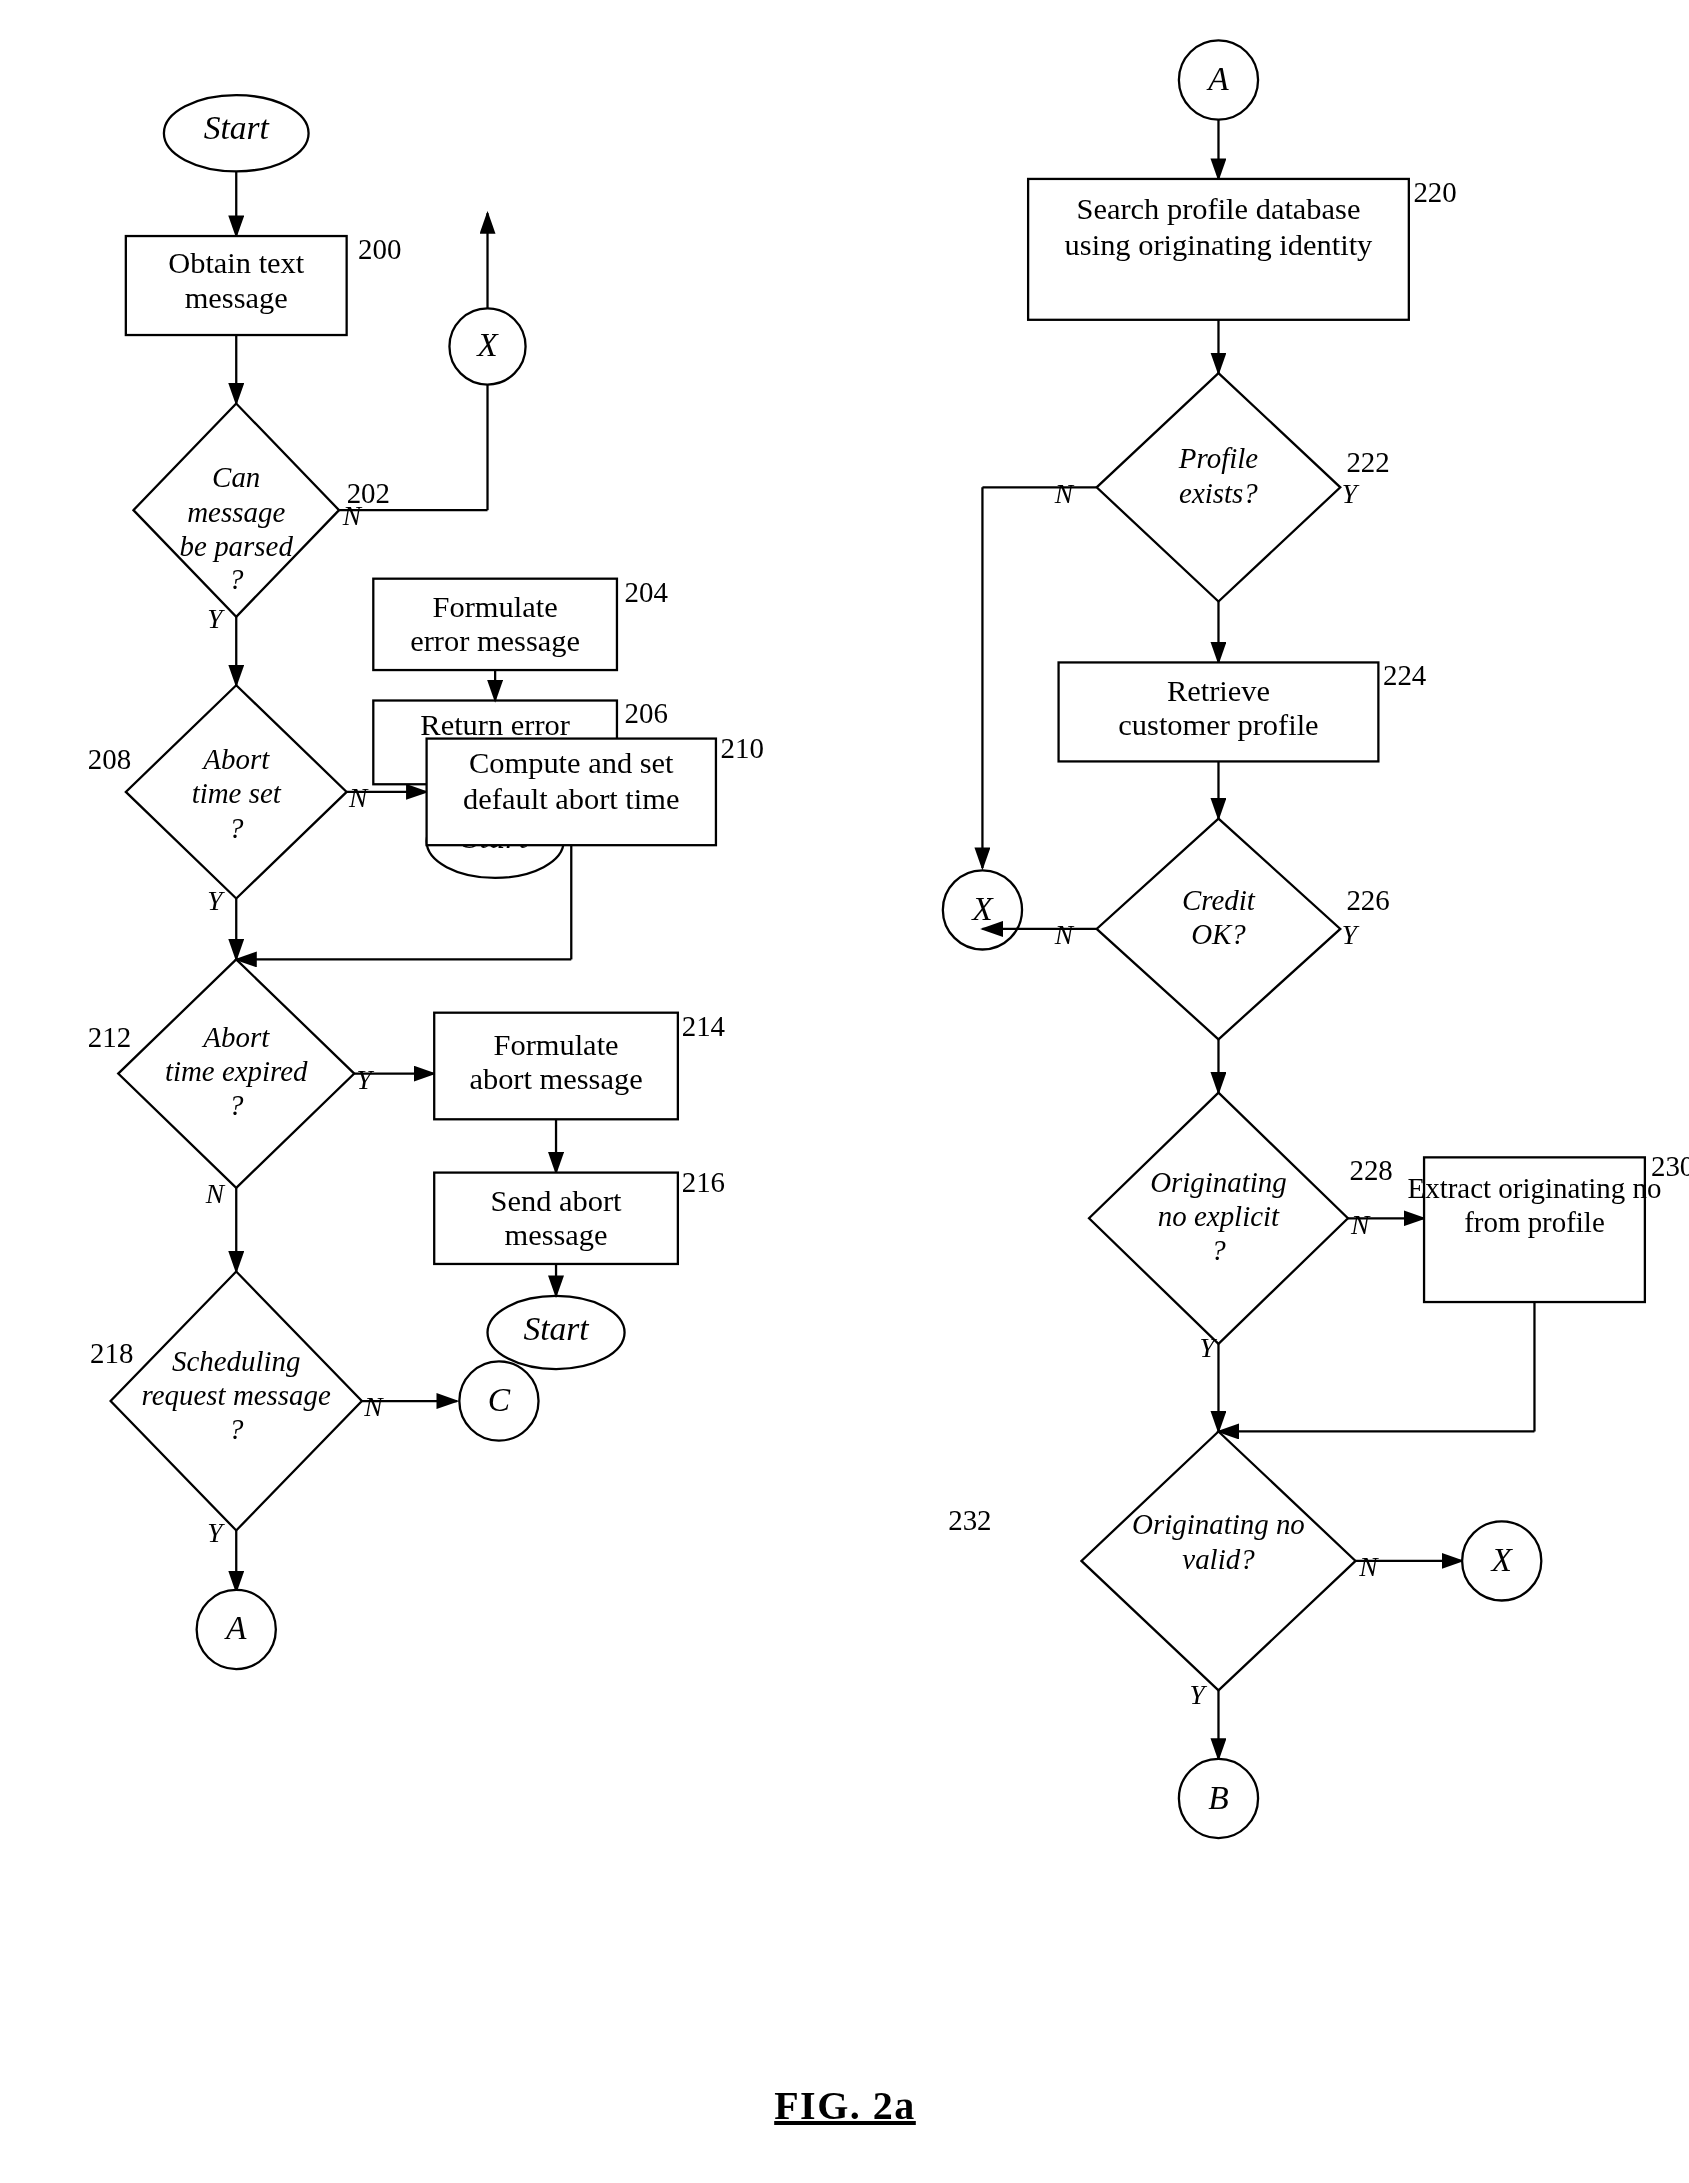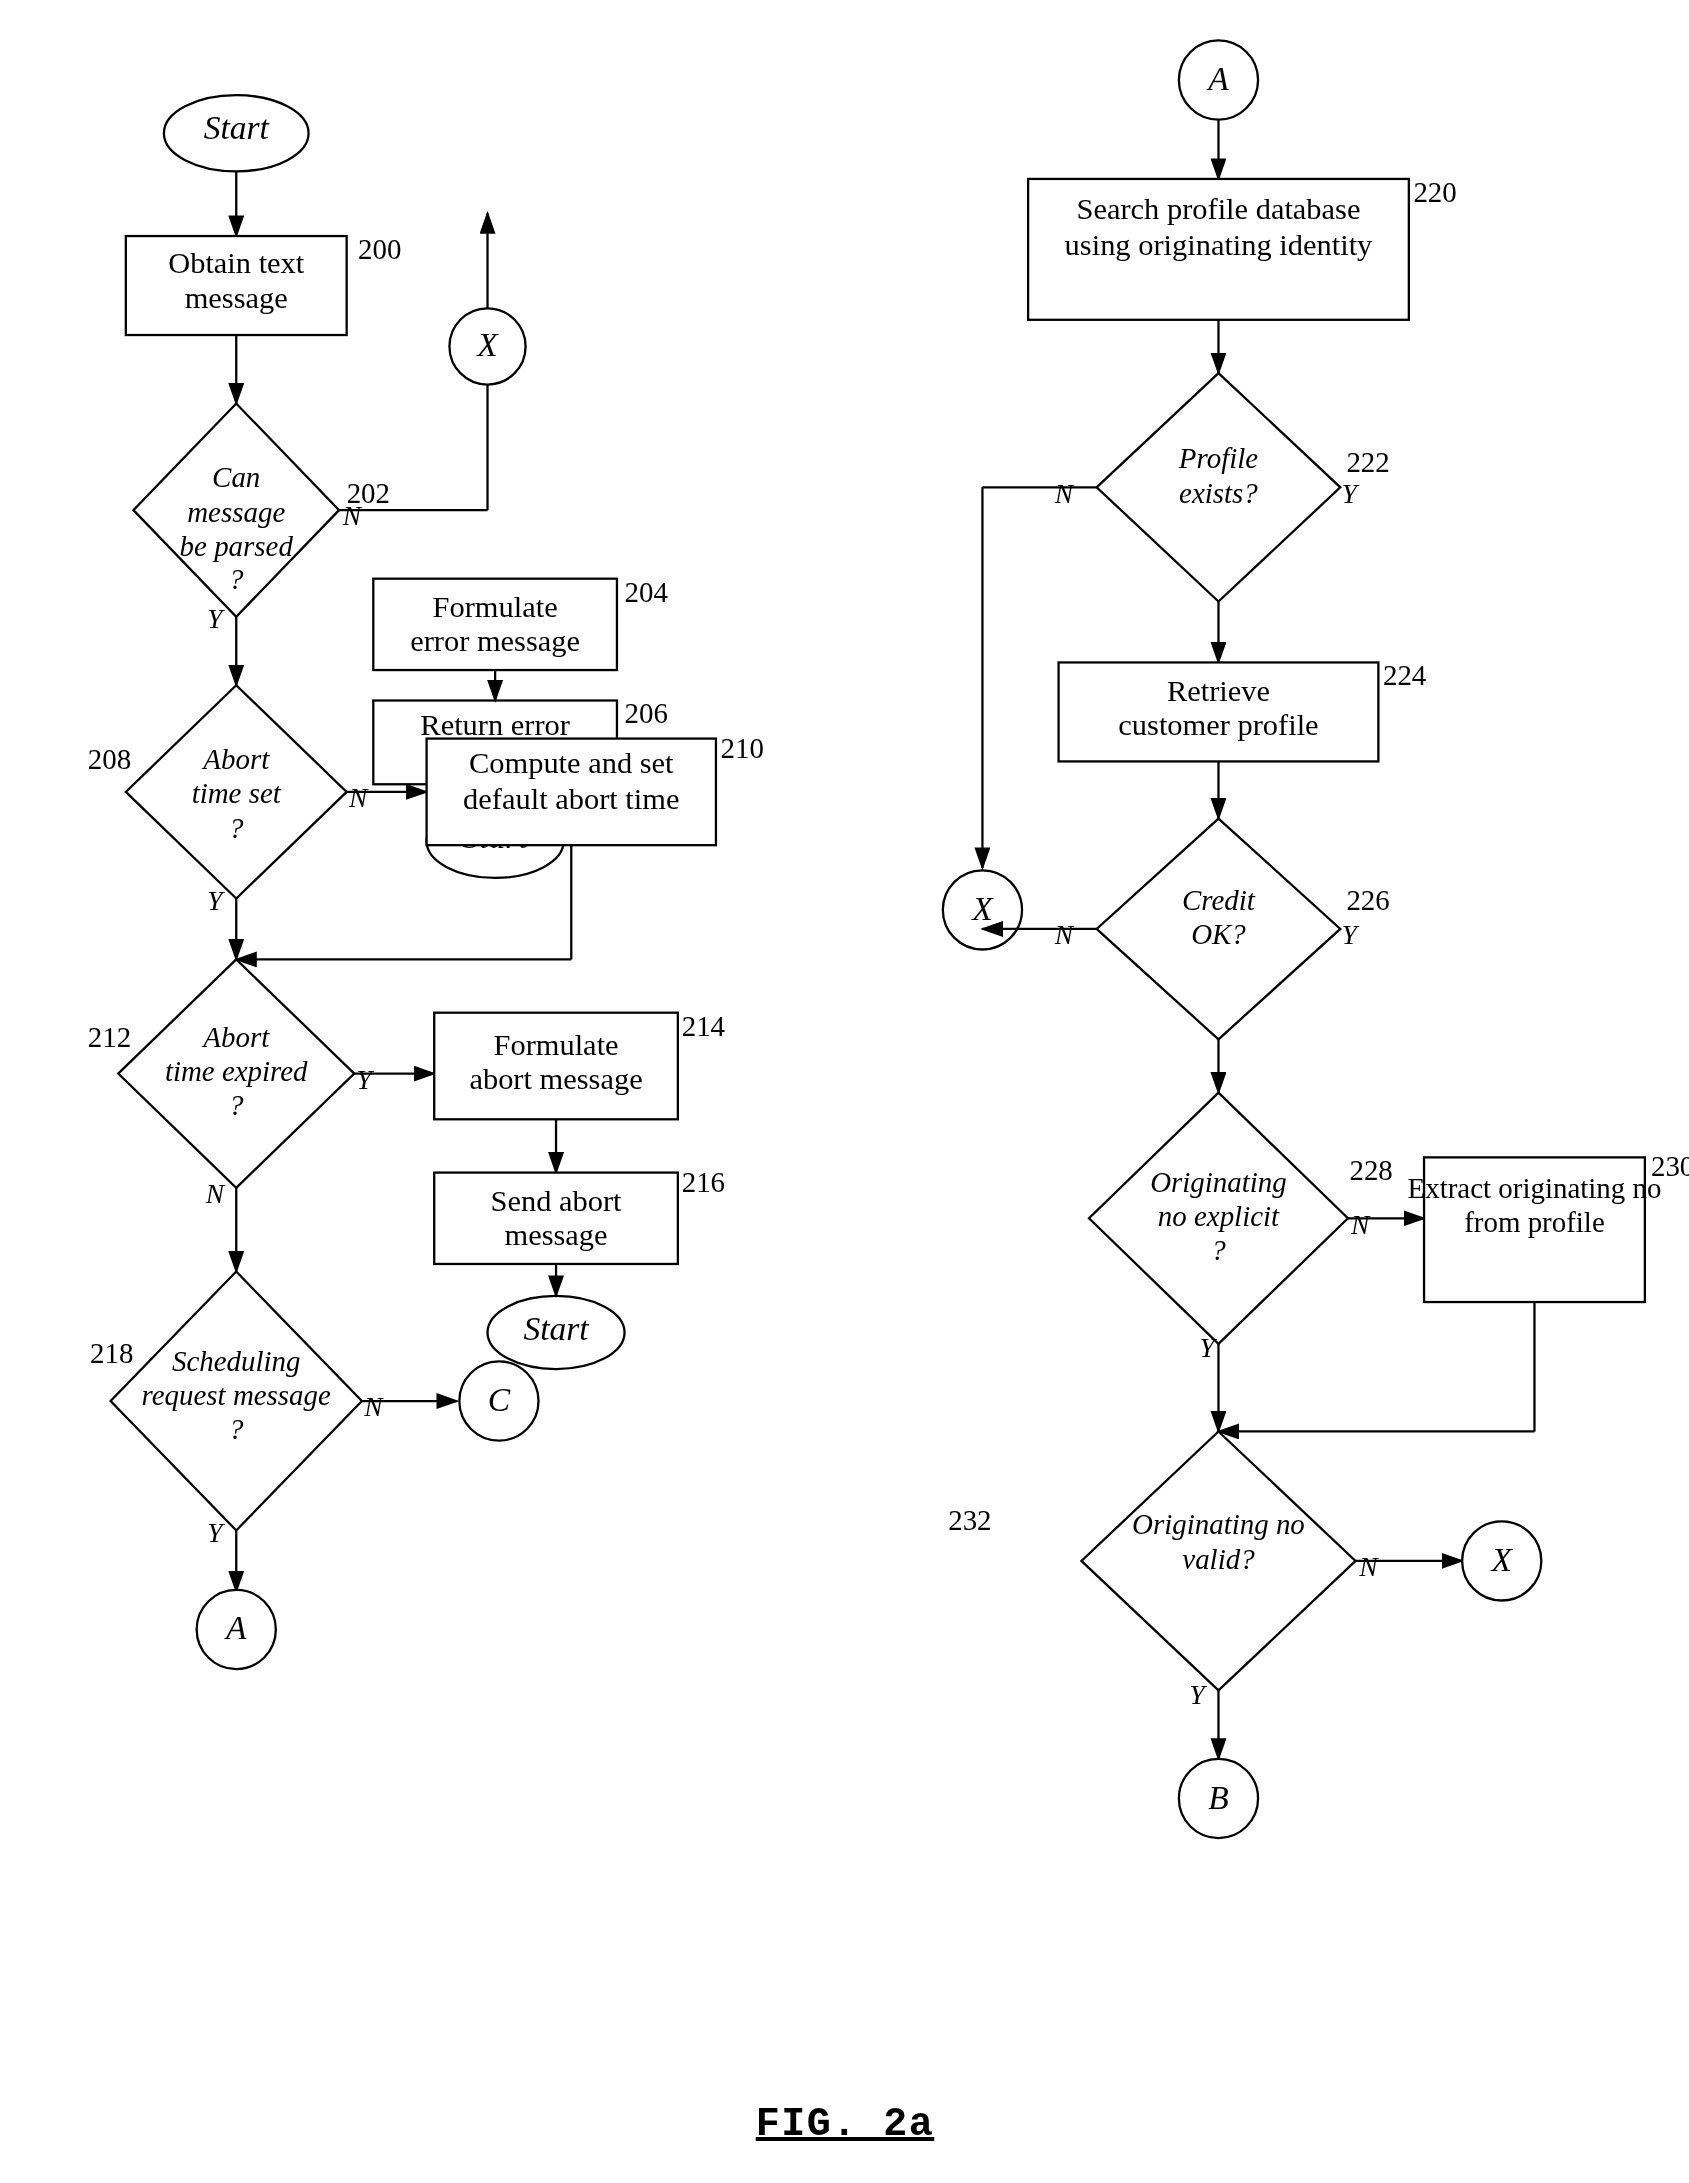--- a/index.html
+++ b/index.html
@@ -21,28 +21,27 @@
     
     .main-svg {
       position: absolute;
       top: 0; left: 0;
       width: 1690px;
       height: 2183px;
     }
 
     .fig-label {
       position: absolute;
-      bottom: 36px;
+      bottom: 54px;
       left: 50%;
       transform: translateX(-50%);
       font-size: 40px;
       font-weight: bold;
       text-decoration: underline;
       letter-spacing: 1.5px;
-      font-family: Liberation Mono, monospace;
     }
   </style>
 </head>
 <body>
 
 <div class="diagram-container">
   <svg class="main-svg" viewBox="0 0 2219 2867">
 
     <ellipse cx="310" cy="175" rx="95" ry="50" fill="white" stroke="black" stroke-width="3"></ellipse>
     <text x="310" y="183" text-anchor="middle" font-family="Times New Roman" font-size="44" font-style="italic">Start</text>

